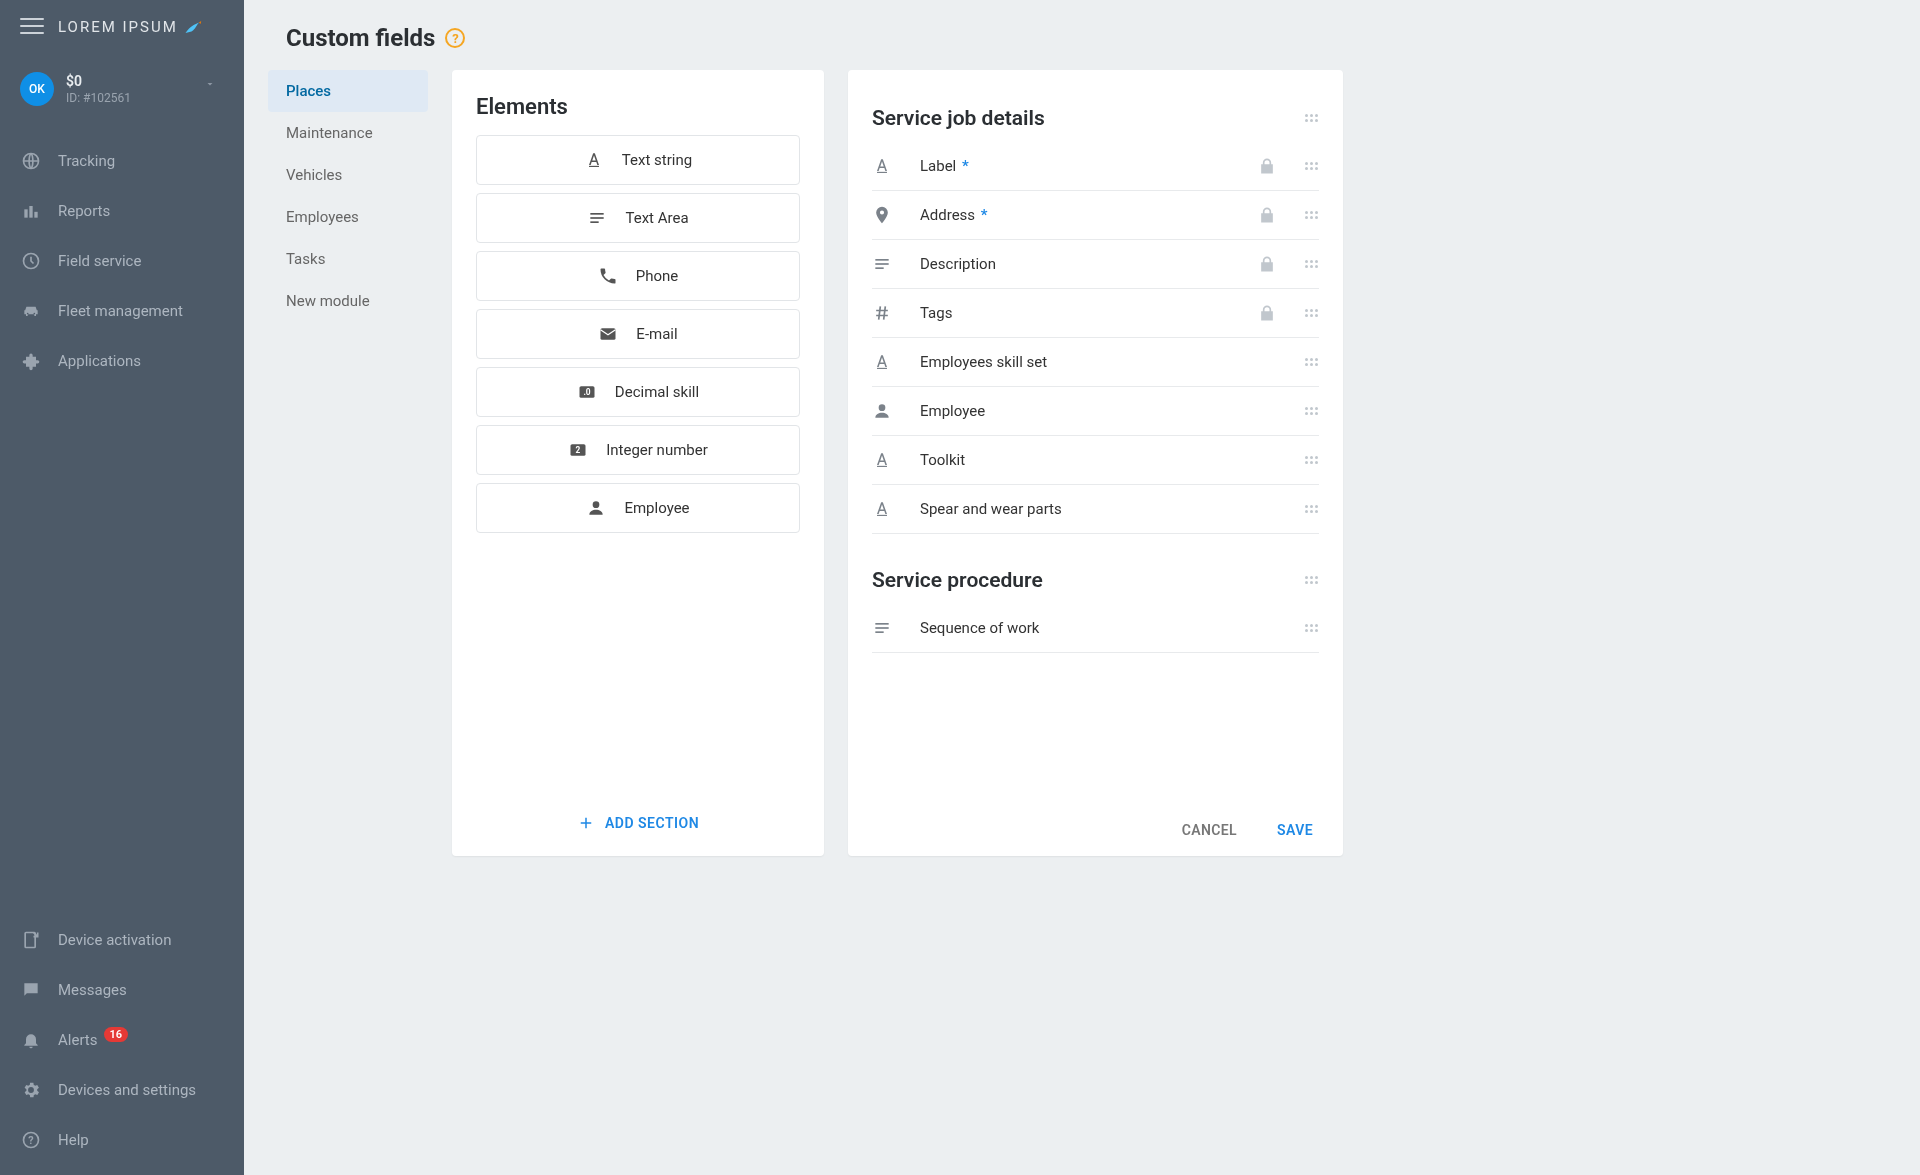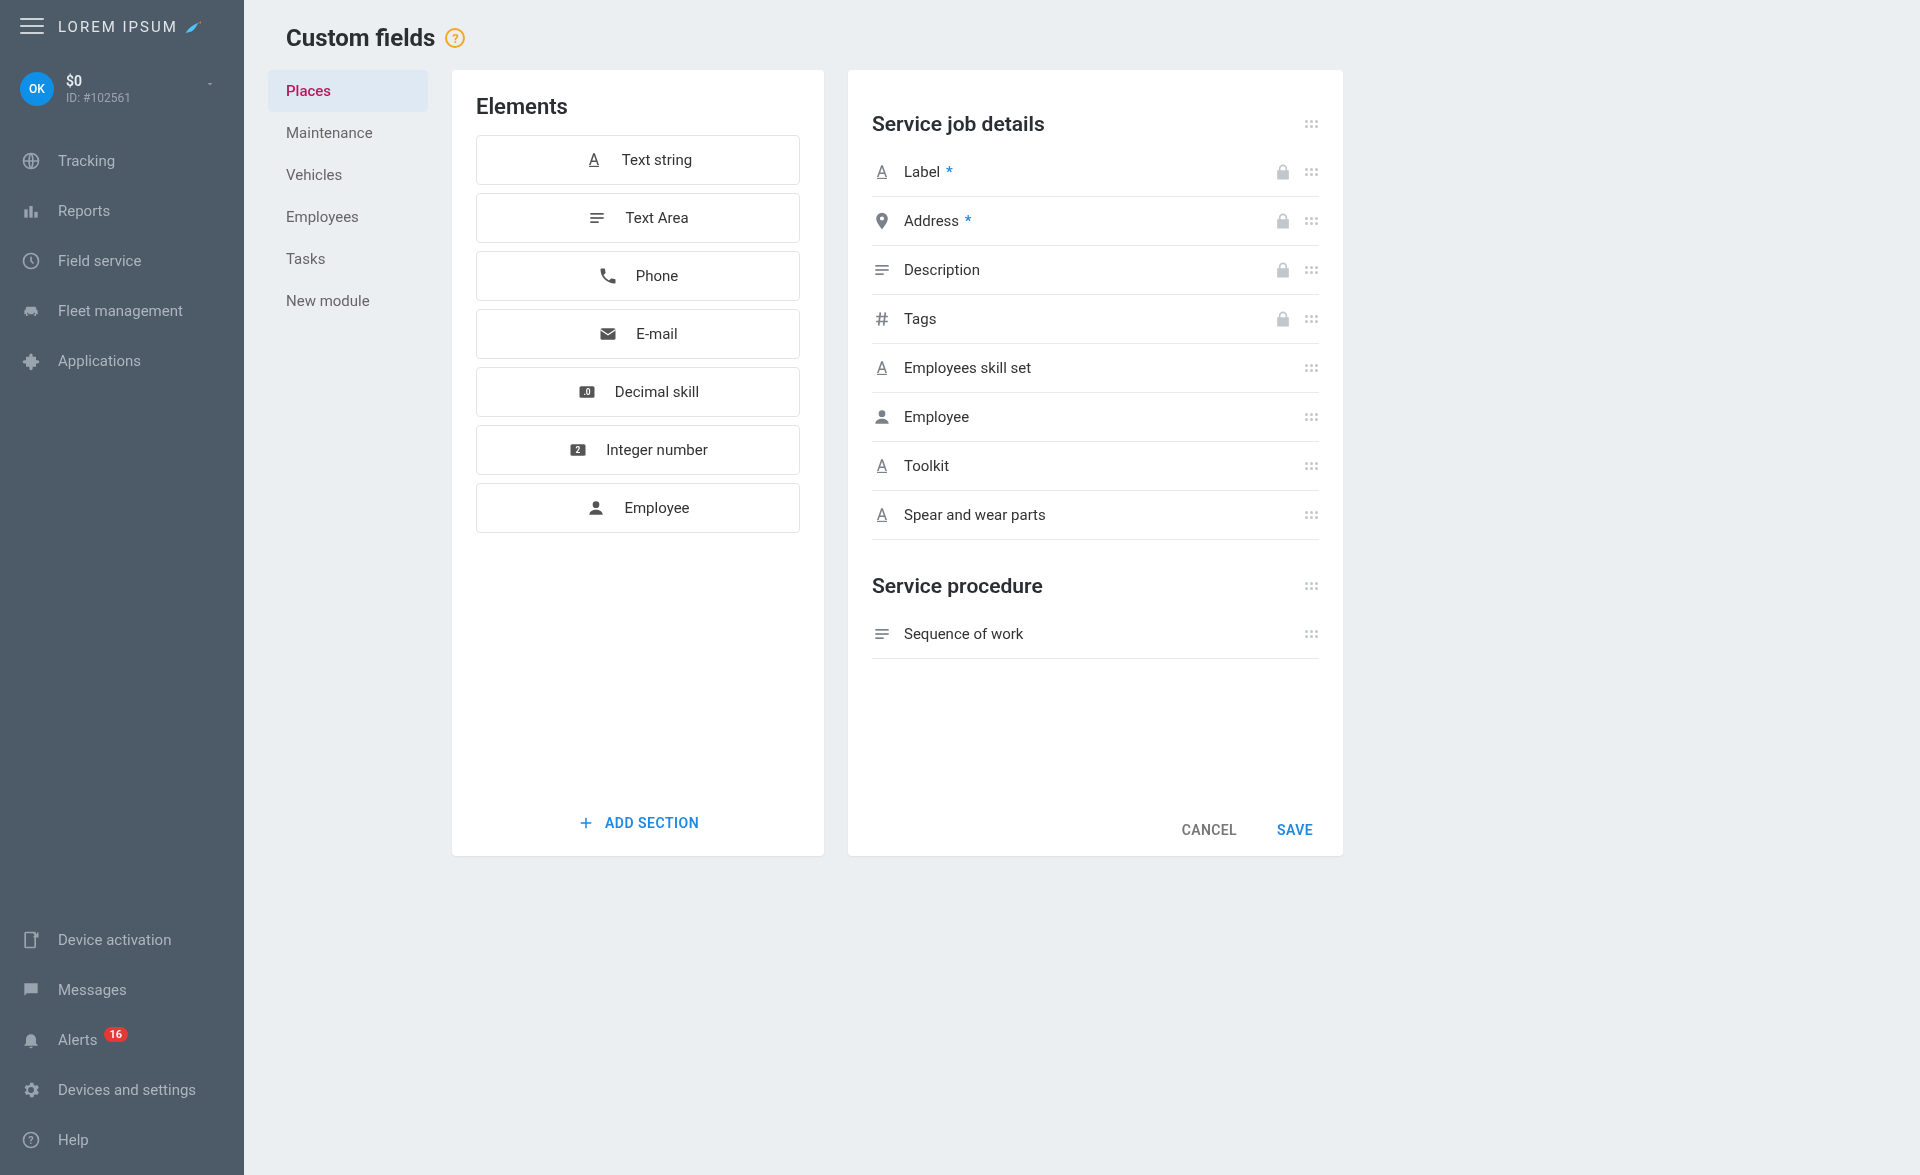--- a/index.html
+++ b/index.html
@@ -29,42 +29,42 @@
 .main { flex: 1; padding: 24px 24px 0 24px; display: flex; flex-direction: column; }
 .page-title-row { display: flex; align-items: center; gap: 10px; margin: 0 0 18px 18px; }
 .page-title { font-size: 24px; font-weight: 700; color: #2b2f33; }
 .help-circle { width: 20px; height: 20px; border: 2px solid #f5a623; border-radius: 50%; color: #f5a623; display:flex; align-items:center; justify-content:center; font-size:13px; font-weight:700; }
 
 .content-row { display: flex; gap: 24px; align-items: flex-start; }
 
 
 .tabs-panel { width: 160px; padding-top: 0; }
 .tab-item { padding: 12px 18px; font-size: 15px; color: #666; cursor: pointer; border-radius: 4px; }
-.tab-item.active { background: #dfe9f4; color: #be185d; font-weight: 500; }
+.tab-item.active { background: #dfe9f4; color: #0369a1; font-weight: 500; }
 
 
 .card { background: #fff; border-radius: 4px; box-shadow: 0 1px 2px rgba(0,0,0,0.06); padding: 24px 24px 18px 24px; display:flex; flex-direction:column; }
 .card.elements { width: 372px; height: 786px; }
 .card.details { width: 495px; height: 786px; }
 .card-title { font-size: 22px; font-weight: 600; color: #2b2f33; margin-bottom: 16px; }
 
 .element-item { border: 1px solid #e2e5e8; border-radius: 4px; padding: 14px 16px; display: flex; align-items: center; gap: 18px; margin-bottom: 8px; font-size: 15px; color: #333; cursor: grab; justify-content: center; }
 .element-item .el-icon { width: 20px; color: #555; display:flex; align-items:center; justify-content:center; }
 
 .card-spacer { flex:1; }
 .add-section { display: flex; align-items: center; justify-content: center; gap: 10px; color: #1e88e5; font-weight: 600; font-size: 14px; letter-spacing: 0.5px; cursor: pointer; padding: 12px 0 6px 0; }
 
 
 .section-header { display:flex; align-items:center; justify-content:space-between; margin-bottom: 12px; margin-top: 6px; }
-.section-header:first-of-type { margin-top:18px; }
+.section-header:first-of-type { margin-top:12px; }
 .section-title { font-size: 21px; font-weight: 600; color: #2b2f33; }
 .drag-dots { color: #9aa4af; cursor: grab; width:16px; display:flex; flex-wrap:wrap; gap:2px; justify-content:center; }
 .drag-dots span { width:3px; height:3px; background:#c1c7cd; border-radius:50%; display:block; }
 
-.field-row { display:flex; align-items:center; gap: 12px; padding: 14px 0; border-bottom: 1px solid #e8eaec; }
+.field-row { display:flex; align-items:center; gap: 28px; padding: 14px 0; border-bottom: 1px solid #e8eaec; }
 .field-row .el-icon { width: 20px; color:#7b828a; display:flex; align-items:center; justify-content:center; }
 .field-row .label { flex:1; font-size: 15px; color:#333; }
 .field-row .req { color:#1e88e5; font-size:15px; margin-left:2px; font-weight:600; }
 .lock-icon { color:#c1c7cd; width:18px; }
 
 .actions { display:flex; justify-content:flex-end; gap: 40px; padding: 18px 6px 0 0; margin-top: 6px; }
 .btn-text { font-size: 14px; font-weight: 600; letter-spacing: 0.4px; cursor:pointer; }
 .btn-cancel { color:#777; }
 .btn-save { color:#1e88e5; }
 

